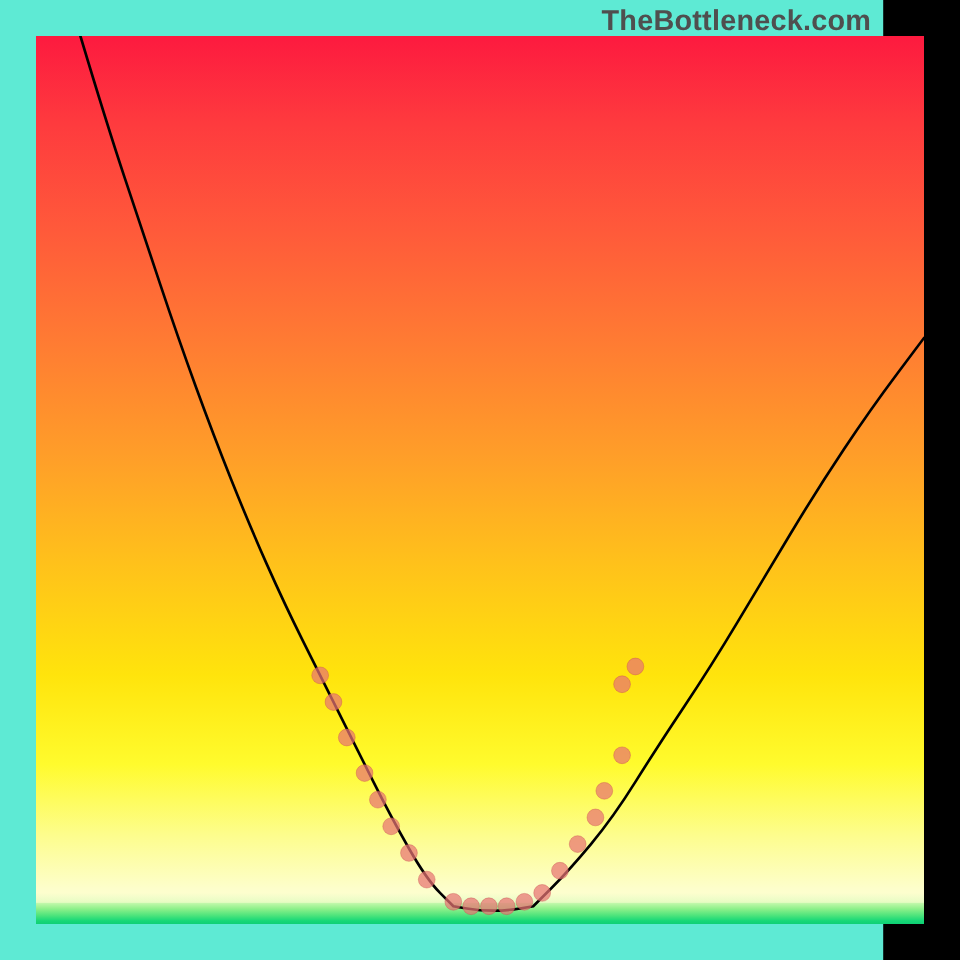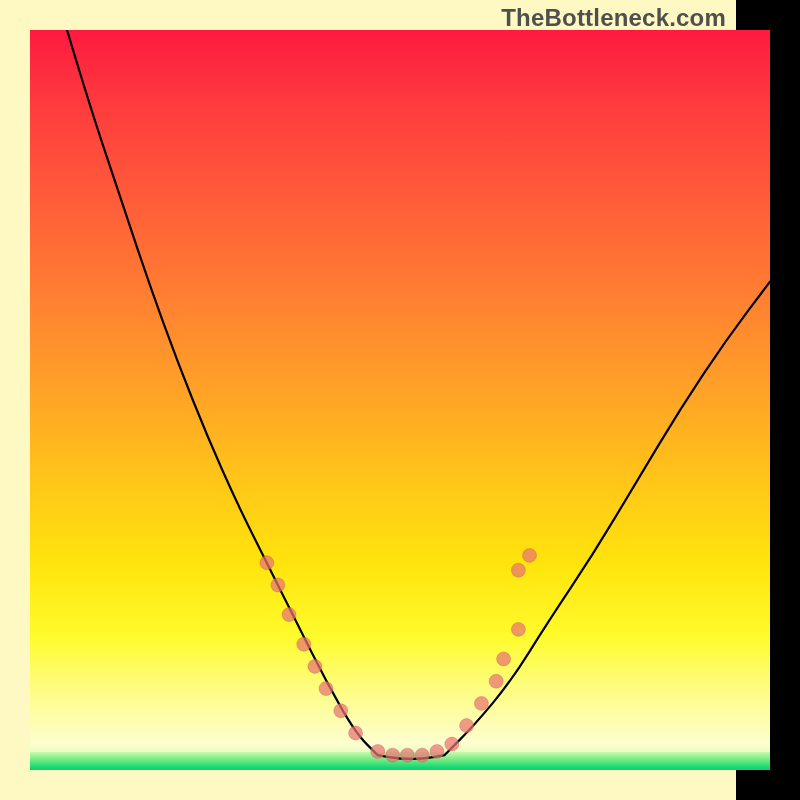--- a/index.html
+++ b/index.html
@@ -8,21 +8,21 @@
     width: 800px;
     height: 800px;
     overflow: hidden;
     background: #000;
     font-family: Arial, Helvetica, sans-serif;
   }
   .frame {
     position: relative;
     width: 736px;
     height: 800px;
-    background: #fef9c3;
+    background: #5eead4;
   }
   .watermark {
     position: absolute;
     top: 4px;
     right: 10px;
     color: #4f4f4f;
     font-size: 24px;
     font-weight: bold;
     letter-spacing: 0.2px;
     z-index: 50;

